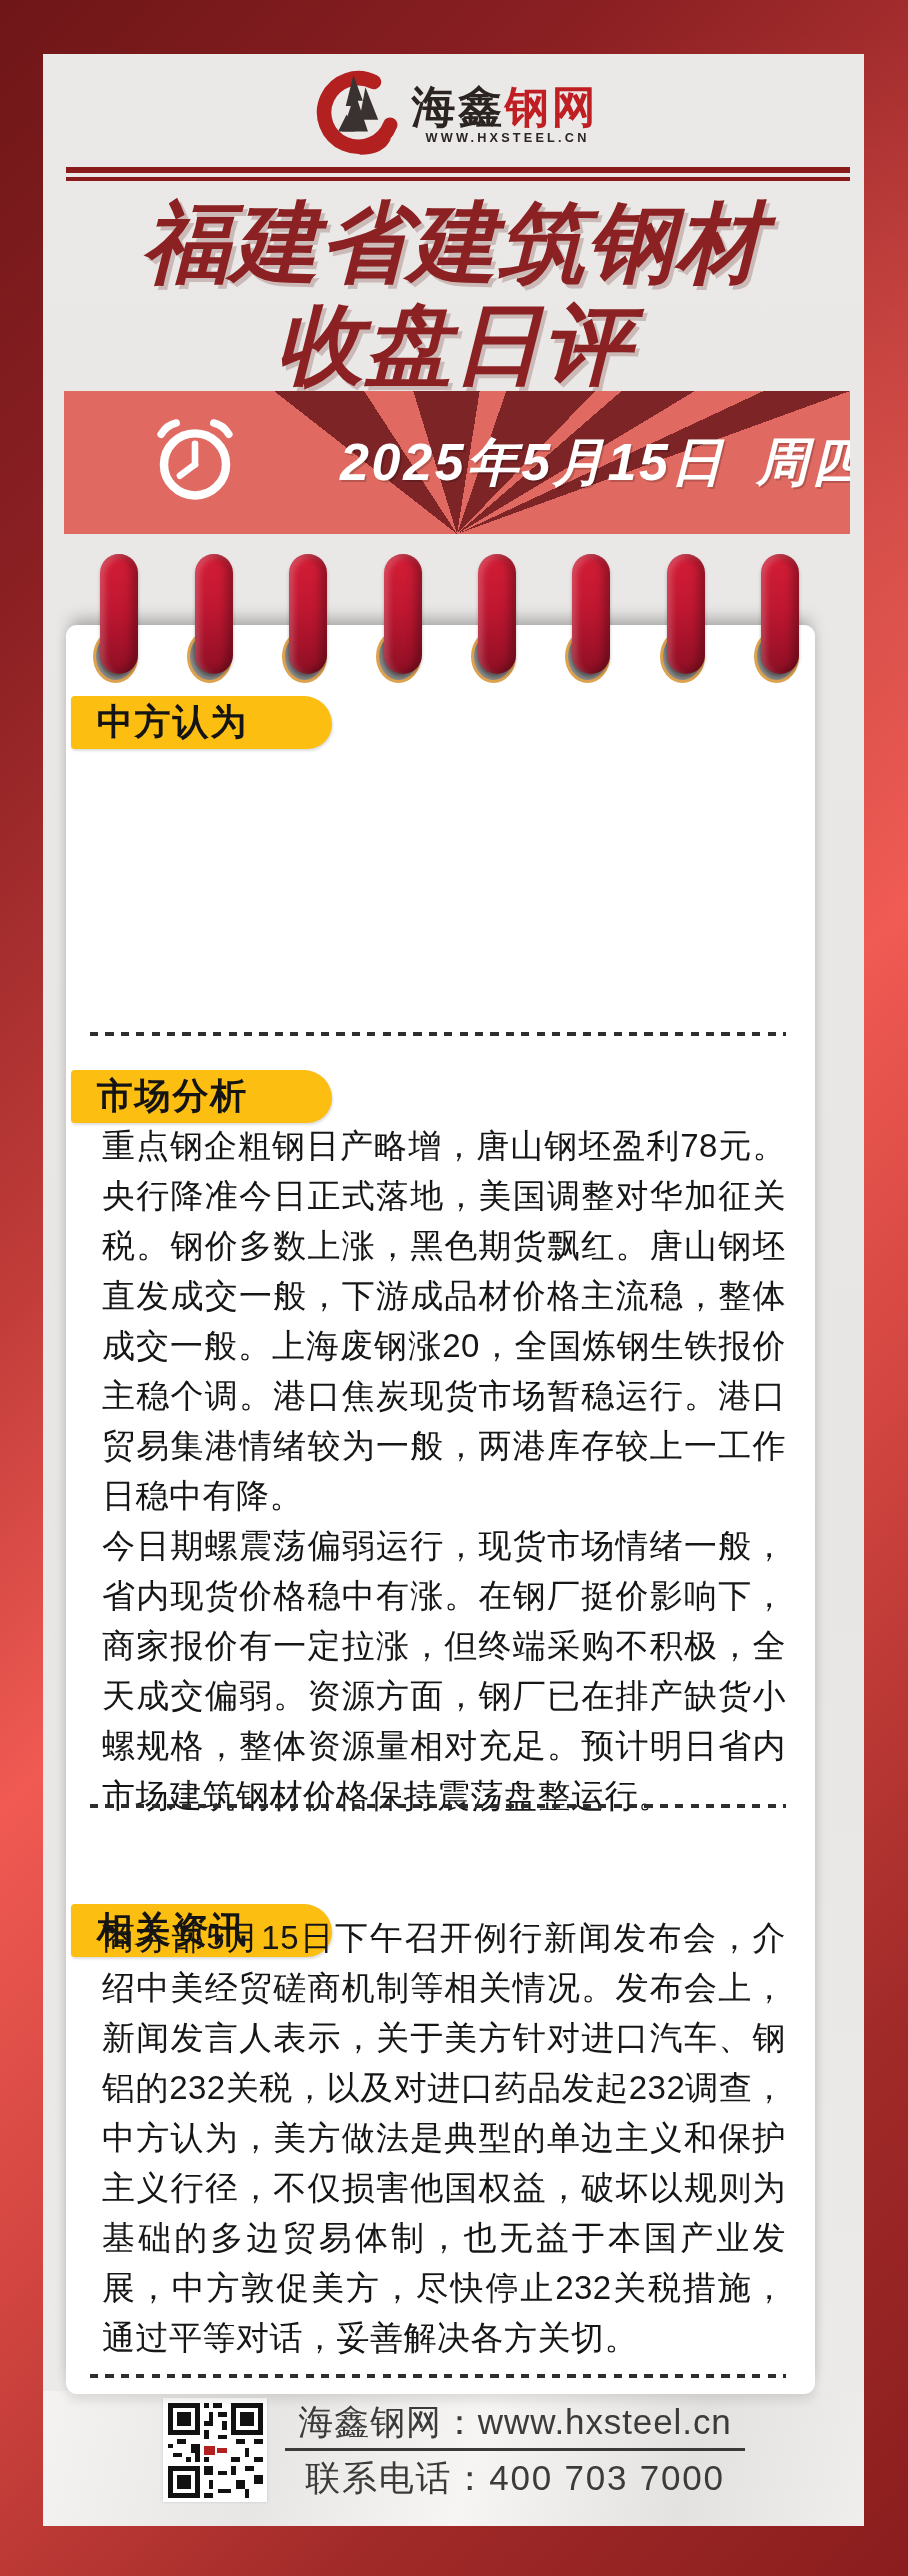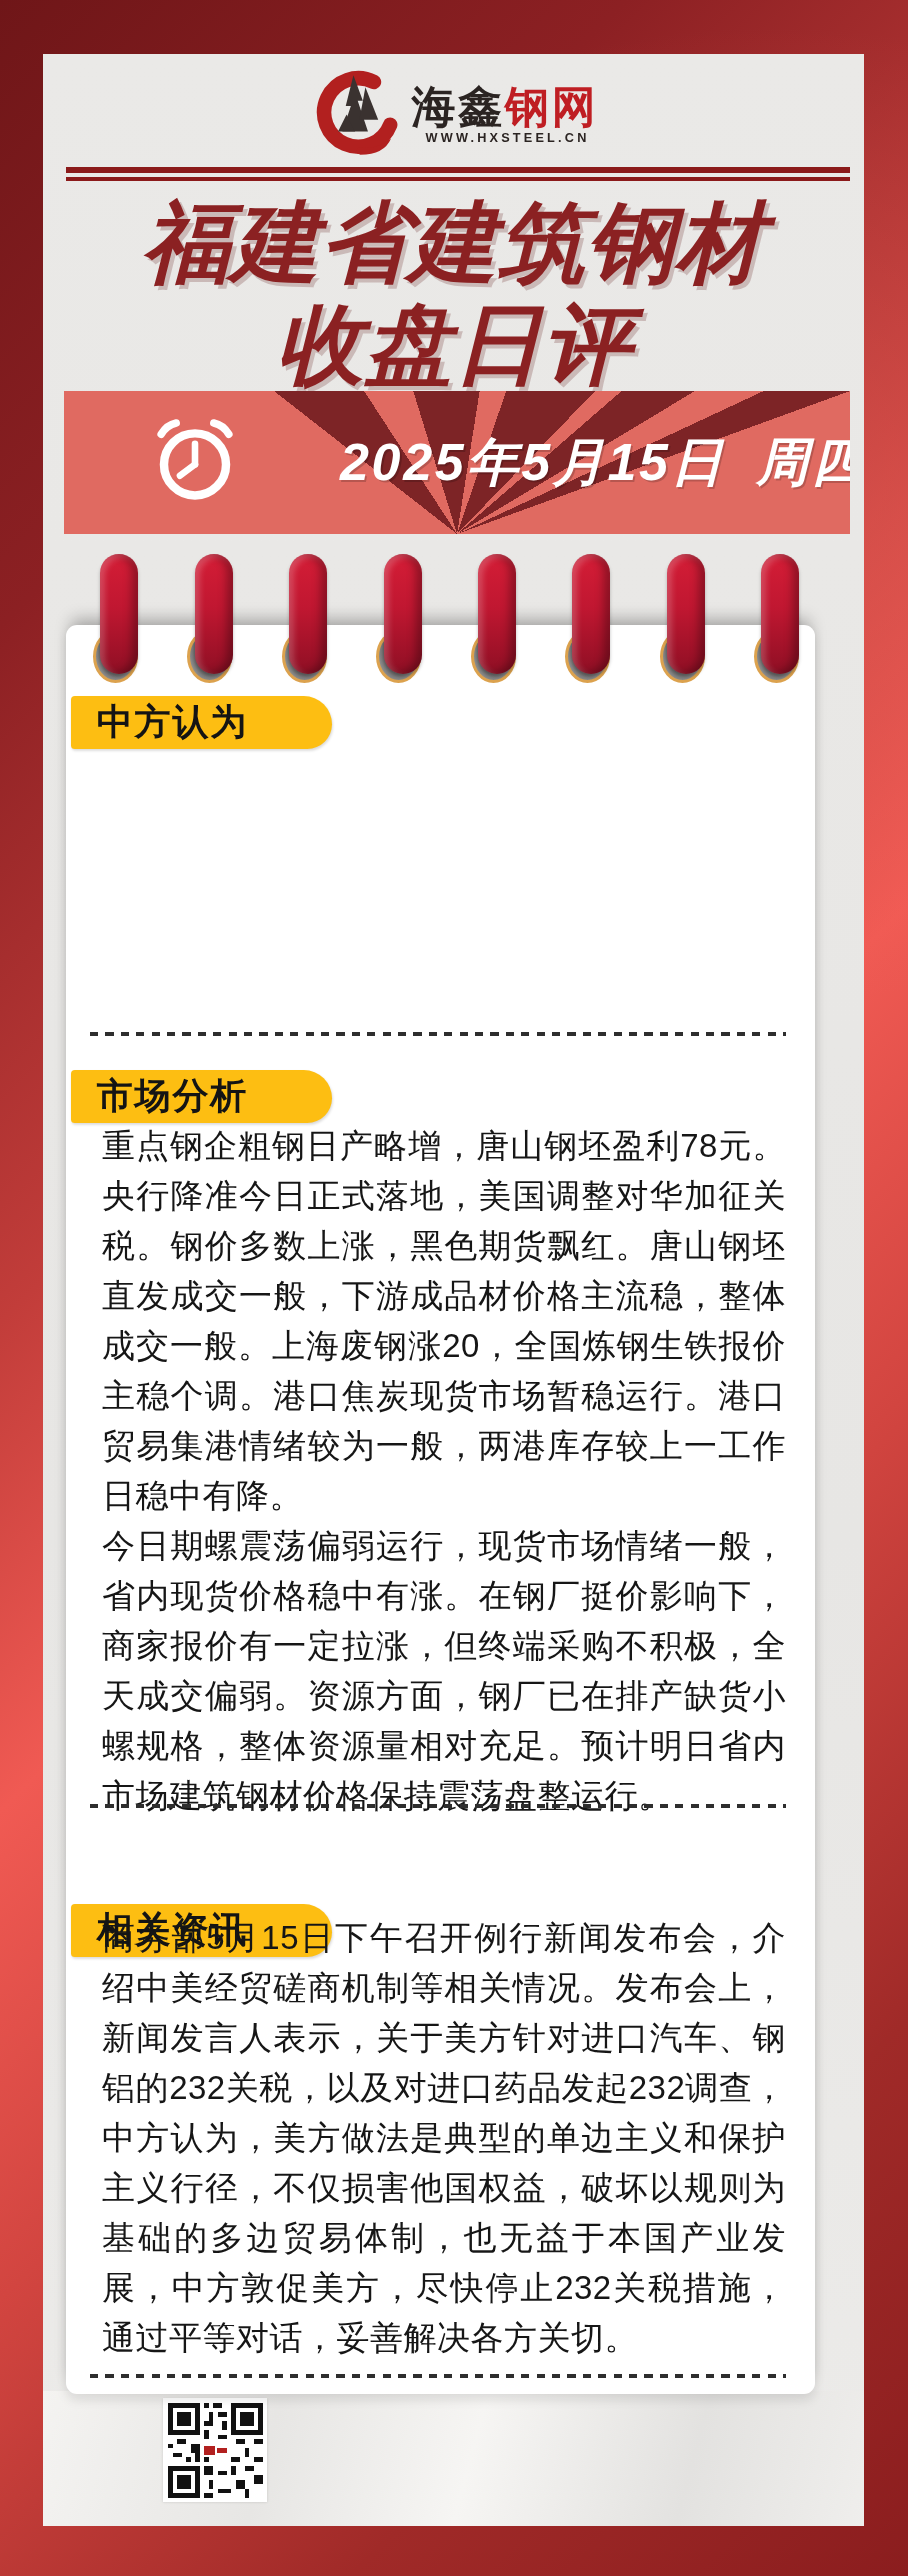--- a/index.html
+++ b/index.html
@@ -204,17 +204,22 @@
               <rect x="55" y="95" width="15" height="5"></rect>
             <rect x="75" y="85" width="10" height="10"></rect>
               <rect x="40" y="100" width="10" height="5"></rect>
               <rect x="85" y="95" width="5" height="10"></rect>
           </g>
           <rect x="38" y="46" width="29" height="13" fill="#fff"></rect>
           <rect x="40" y="48" width="12" height="9" fill="#b2201f"></rect>
           <rect x="54" y="50" width="11" height="5" fill="#b2201f"></rect>
         </svg>
       </div>
+      <div class="footer-textcol">
+        <div class="footer-site">海鑫钢网：www.hxsteel.cn</div>
+        <div class="footer-divider"></div>
+        <div class="footer-phone">联系电话：400 703 7000</div>
+      </div>
     </div>
 
   </div>
 </div>
 
 
 </body></html>

